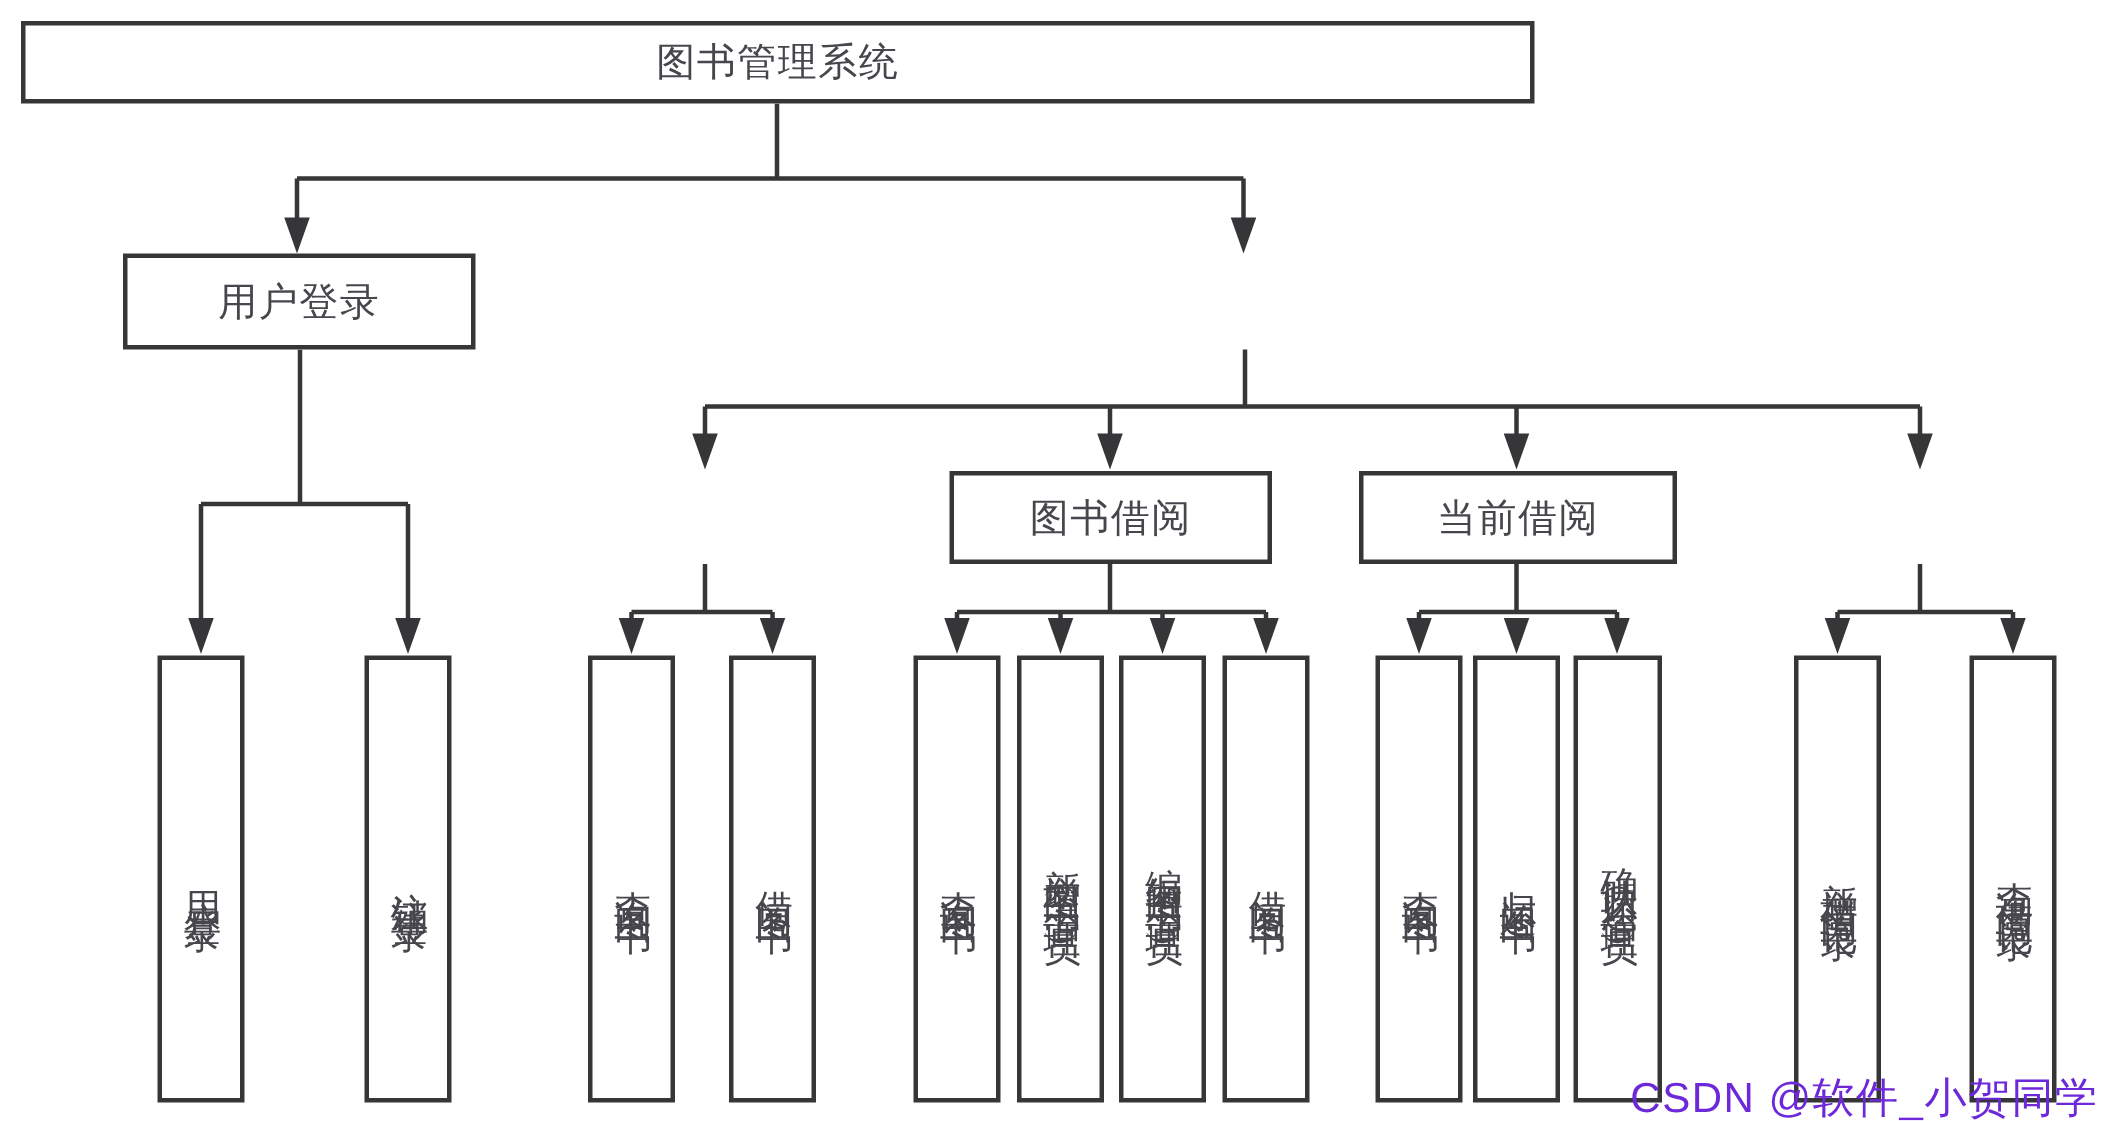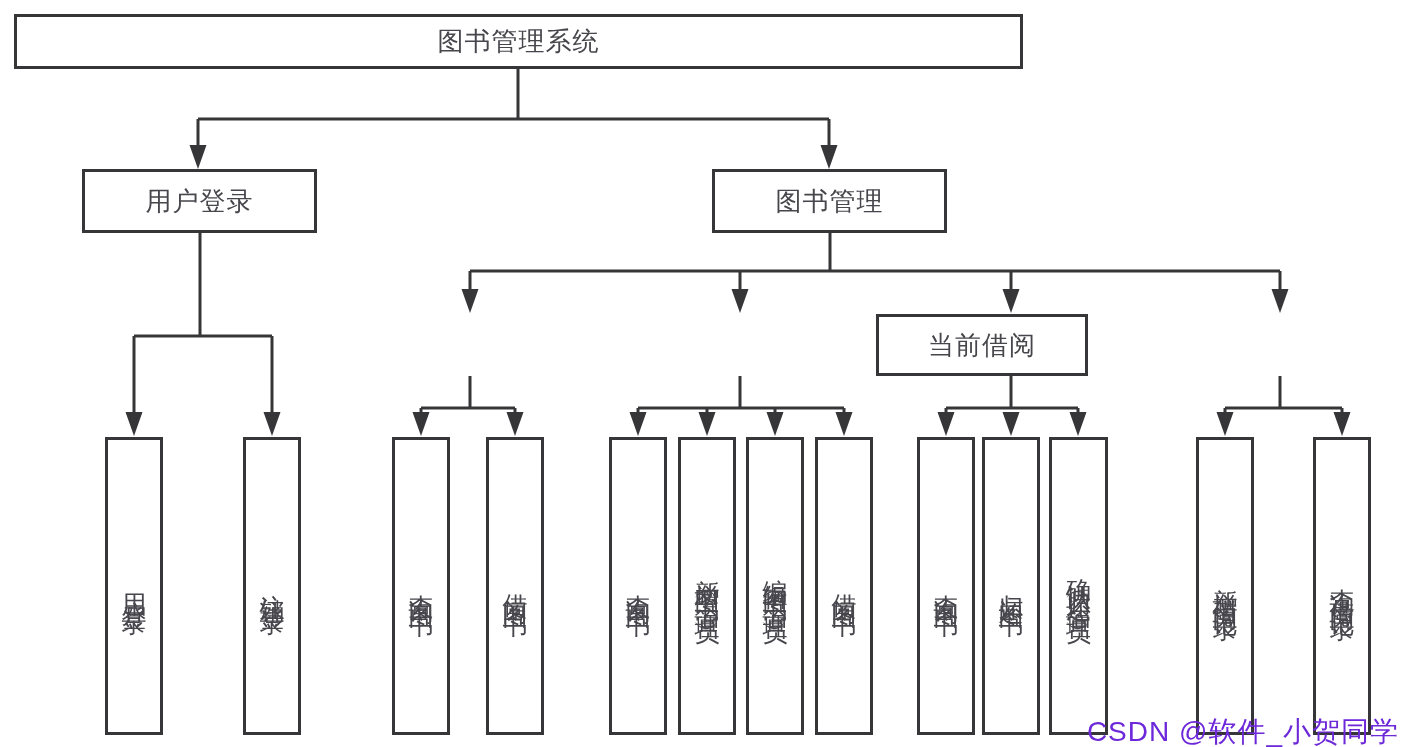--- a/index.html
+++ b/index.html
@@ -100,25 +100,25 @@
     </g>
   </svg>
 
   <div class="box" style="left:14px; top:14px; width:1009px; height:55px;">
     <span class="h-label">图书管理系统</span>
   </div>
 
   <div class="box lvl2" style="left:82px;">
     <span class="h-label">用户登录</span>
   </div>
-  <div class="box lvl2" style="left:712px;">
-    <span class="h-label">图书管理</span>
+
+  <div class="box lvl3" style="left:633px; width:215px;">
+    <span class="h-label">图书借阅</span>
   </div>
-
-  <div class="box lvl3" style="left:876px; width:212px;">
+  <div class="box lvl3" style="left:906px; width:212px;">
     <span class="h-label">当前借阅</span>
   </div>
 
   <div class="box leaf" style="left:105px;">
     <span class="v-label">用户登录</span>
   </div>
   <div class="box leaf" style="left:243px;">
     <span class="v-label">注销登录</span>
   </div>
 

